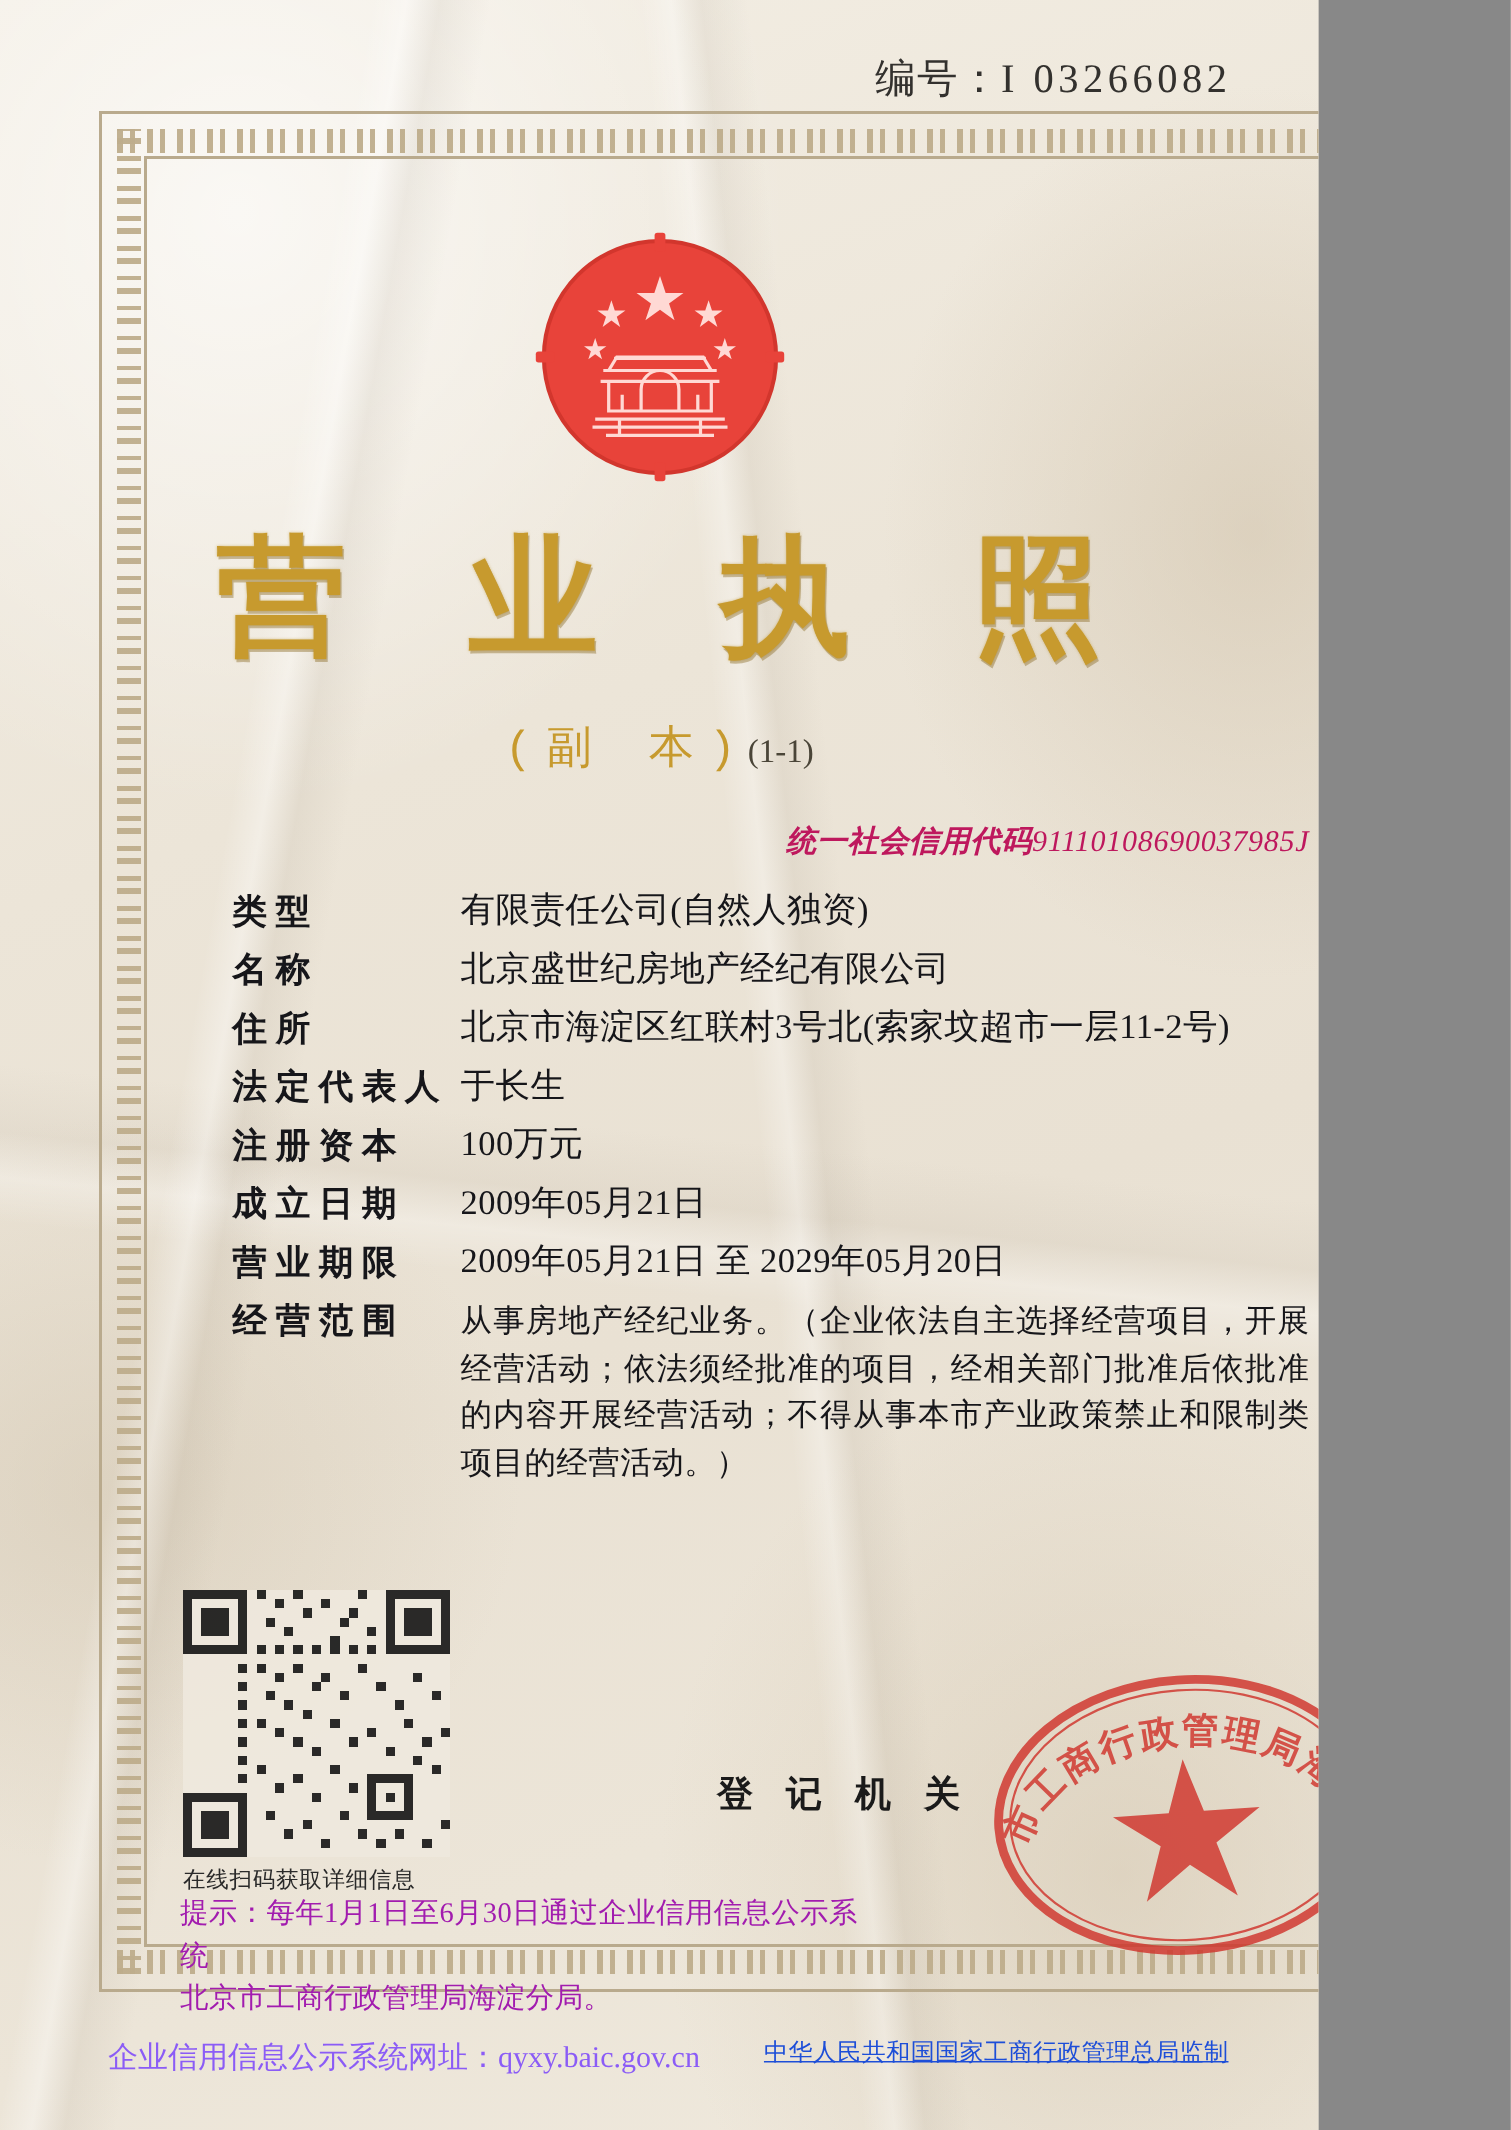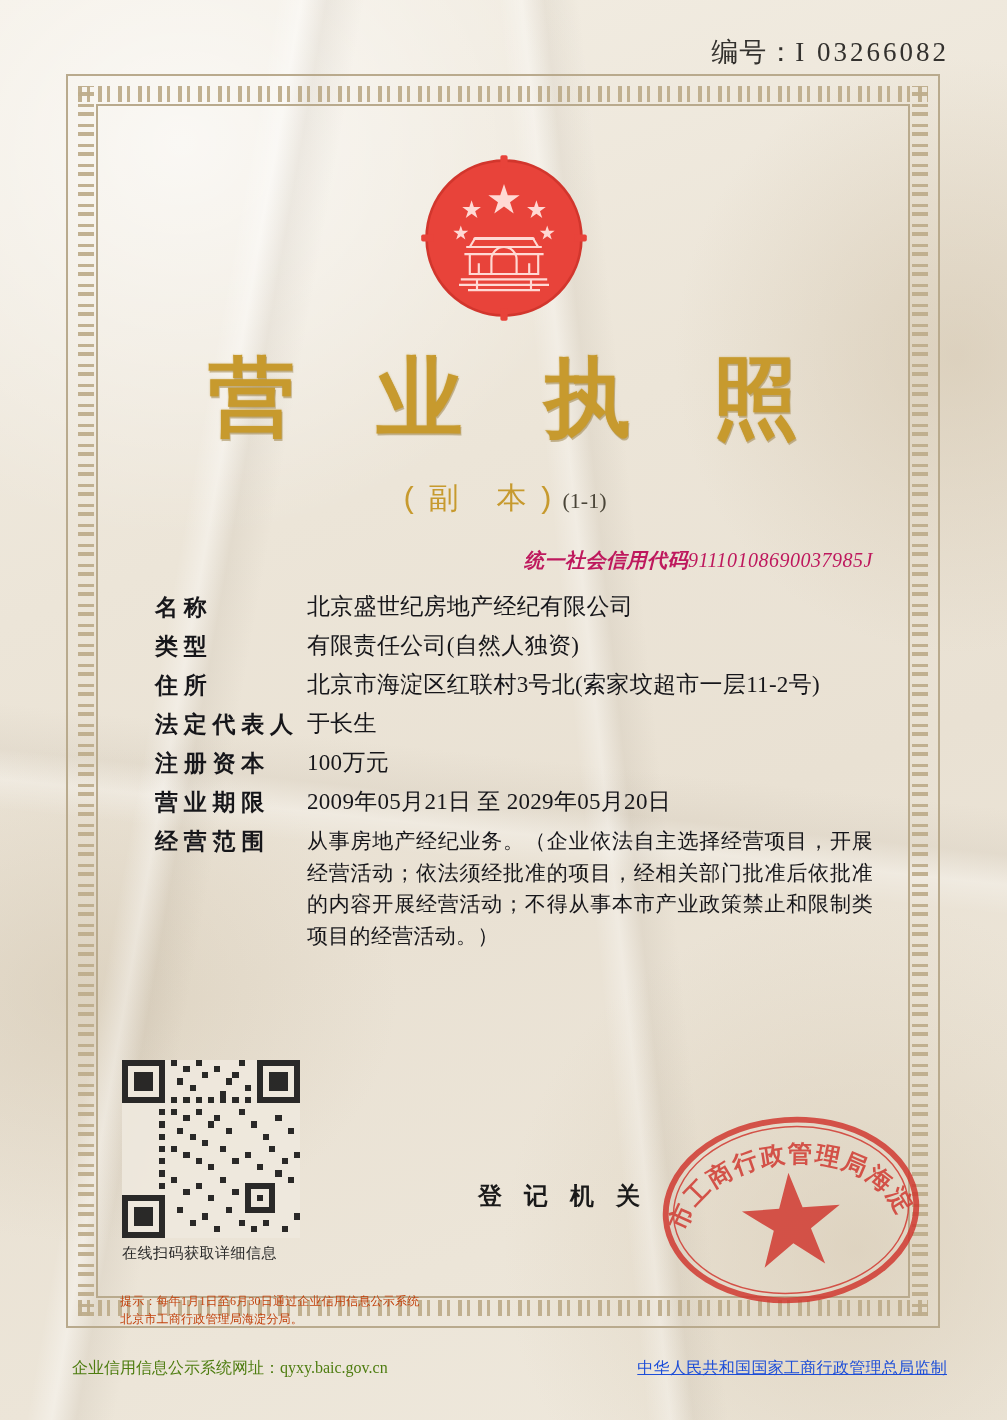--- a/index.html
+++ b/index.html
@@ -2,21 +2,21 @@
 <html lang="zh"><head>
 <meta charset="utf-8">
 <style>
   html, body {
     margin: 0;
     padding: 0;
     background: #888;
   }
   #page {
     position: relative;
-    width: 1007px;
+    width: 879px;
     height: 1420px;
     overflow: hidden;
     background: #efe9de;
     font-family: "Liberation Serif", "DejaVu Serif", serif;
     color: #1c1c1c;
   }
   
   #paper-bg {
     position: absolute;
     inset: 0;
@@ -236,34 +236,33 @@
     white-space: nowrap;
   }
   .date-line span { margin: 0 3px; }
 
   
   .note {
     position: absolute;
     left: 120px;
     top: 1262px;
     width: 470px;
-    font-size: 12px;
+    font-size: 19px;
     line-height: 1.5;
-    color: #c2410c;
+    color: #a21caf;
     letter-spacing: 0.2px;
-    margin-top: 30px;
   }
 
   
   .footer-left {
     position: absolute;
     left: 72px;
     top: 1358px;
-    font-size: 16px;
-    color: #4d7c0f;
+    font-size: 20px;
+    color: #8b5cf6;
   }
   .footer-left .url { font-family: "Liberation Serif", serif; }
   .footer-right {
     position: absolute;
     right: 60px;
     top: 1358px;
     font-size: 16px;
     color: #1d4ed8;
     letter-spacing: 0.3px;
     text-decoration: underline;
@@ -325,38 +324,42 @@
   <div class="subtitle">
     <span class="copy-label">(副  本)</span><span class="copy-index">(1-1)</span>
   </div>
 
   <div class="credit-line">
     <span class="label">统一社会信用代码</span><span class="value">91110108690037985J</span>
   </div>
 
   <div class="fields">
     <div class="field-row">
+      <div class="field-label">类        型</div>
+      <div class="field-value">有限责任公司(自然人独资)</div>
+    </div>
+    <div class="field-row">
       <div class="field-label">名        称</div>
       <div class="field-value">北京盛世纪房地产经纪有限公司</div>
     </div>
     <div class="field-row">
-      <div class="field-label">类        型</div>
-      <div class="field-value">有限责任公司(自然人独资)</div>
-    </div>
-    <div class="field-row">
       <div class="field-label">住        所</div>
       <div class="field-value">北京市海淀区红联村3号北(索家坟超市一层11-2号)</div>
     </div>
     <div class="field-row">
       <div class="field-label">法 定 代 表 人</div>
       <div class="field-value">于长生</div>
     </div>
     <div class="field-row">
       <div class="field-label">注 册 资 本</div>
       <div class="field-value">100万元</div>
+    </div>
+    <div class="field-row">
+      <div class="field-label">成 立 日 期</div>
+      <div class="field-value">2009年05月21日</div>
     </div>
     <div class="field-row">
       <div class="field-label">营 业 期 限</div>
       <div class="field-value">2009年05月21日  至  2029年05月20日</div>
     </div>
     <div class="field-row">
       <div class="field-label">经 营 范 围</div>
       <div class="field-value scope">从事房地产经纪业务。（企业依法自主选择经营项目，开展经营活动；依法须经批准的项目，经相关部门批准后依批准的内容开展经营活动；不得从事本市产业政策禁止和限制类项目的经营活动。）</div>
     </div>
   </div>

